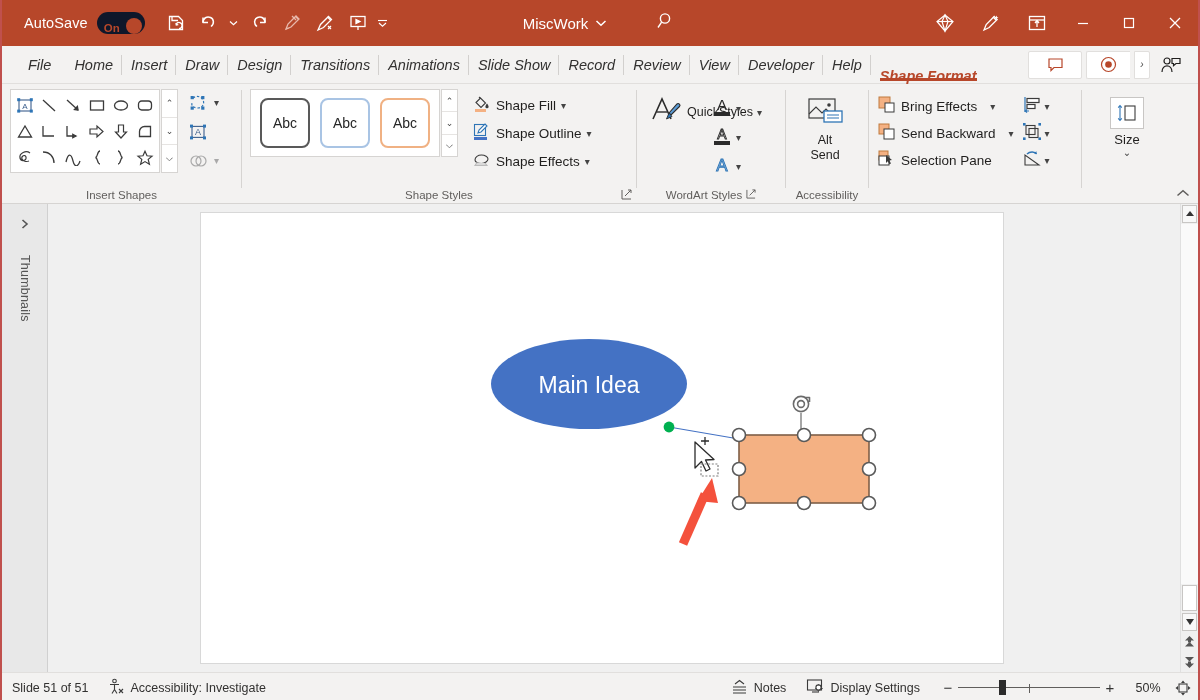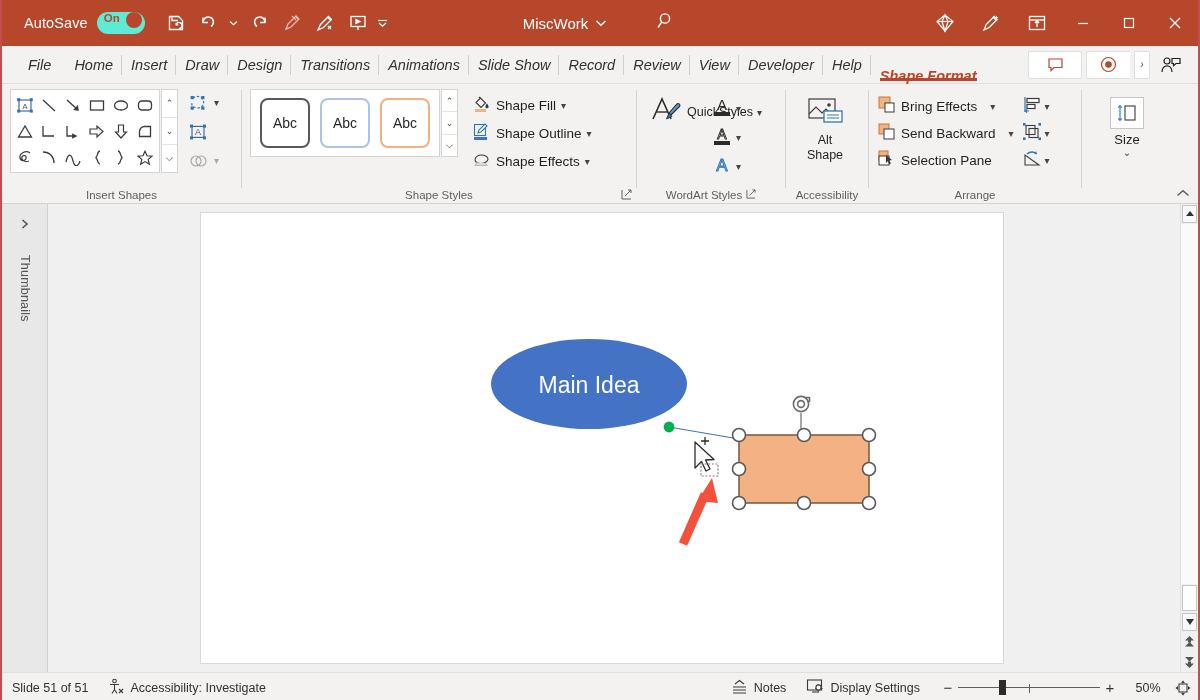--- a/index.html
+++ b/index.html
@@ -16,22 +16,22 @@
   }
 
   
   .titlebar {
     position: relative; height: 46px; background: #b7472a;
     display: flex; align-items: center; color: #fff;
   }
   .autosave-wrap { display: flex; align-items: center; margin-left: 22px; gap: 9px; }
   .autosave-label { font-size: 14.5px; letter-spacing: .1px; }
   .toggle {
-    width: 48px; height: 22px; border-radius: 11px; background: #5eead4;
-    position: relative; display: flex; align-items: flex-start;
+    width: 48px; height: 22px; border-radius: 11px; background: #0f172a;
+    position: relative; display: flex; align-items: flex-end;
   }
   .toggle-text { font-size: 11.5px; color: #b7472a; font-weight: bold; margin-left: 7px; }
   .toggle-knob {
     position: absolute; right: 3px; width: 16px; height: 16px;
     border-radius: 50%; background: #b7472a;
   }
   .qat { display: flex; align-items: center; gap: 3px; margin-left: 16px; }
   .qat-btn {
     width: 30px; height: 30px; display: flex; align-items: center;
     justify-content: center; border-radius: 3px;
@@ -698,21 +698,21 @@
           <span>
             <svg width="42" height="34" viewBox="0 0 42 34" fill="none" stroke="#3b3b3b" stroke-width="1.2">
               <rect x="5" y="4" width="26" height="19"></rect>
               <path d="M5 19l7-7 6 6 4-4 9 9" stroke-width="1.1"></path>
               <circle cx="25" cy="10" r="1.8" fill="#3b3b3b" stroke="none"></circle>
               <rect x="20" y="16" width="18" height="11" fill="#fff" stroke="#2e75b6" stroke-width="1.3"></rect>
               <path d="M23 20h12M23 23h12" stroke="#2e75b6" stroke-width="1.1"></path>
             </svg>
           </span>
           <span class="at-text">Alt</span>
-          <span class="at-text">Shape</span>
+          <span class="at-text">Send</span>
         </div>
       </div>
       <div class="rgroup-label">Accessibility</div>
     </div>
     <div class="gdiv"></div>
 
     <div class="rgroup" style="width:212px">
       <div class="rgroup-body">
         <div class="arr-col">
           <div class="arr-row">
@@ -776,21 +776,20 @@
               <svg width="20" height="19" viewBox="0 0 20 19" fill="none" stroke="#3b3b3b" stroke-width="1.1">
                 <path d="M3 16h14L3 6z"></path>
                 <path d="M5 5c3-3 8-2.5 9.5 0" stroke="#2e75b6" stroke-width="1.4"></path>
                 <path d="M14.8 5.2 12 4.2l2.4-2z" fill="#2e75b6" stroke="none"></path>
               </svg>
             </span>
             <span class="caret">▾</span>
           </div>
         </div>
       </div>
-      <div class="rgroup-label">Arrange</div>
     </div>
     <div class="gdiv"></div>
 
     <div class="rgroup" style="width:80px">
       <div class="rgroup-body" style="justify-content:center">
         <div class="size-col">
           <span class="size-btn">
             <svg width="24" height="22" viewBox="0 0 24 22" fill="none" stroke="#3b3b3b" stroke-width="1.1">
               <path d="M5 4v14" stroke="#2e75b6"></path>
                 <path d="M3.2 5.6 5 3.6 6.8 5.6M3.2 16.4 5 18.4 6.8 16.4" stroke="#2e75b6"></path>

